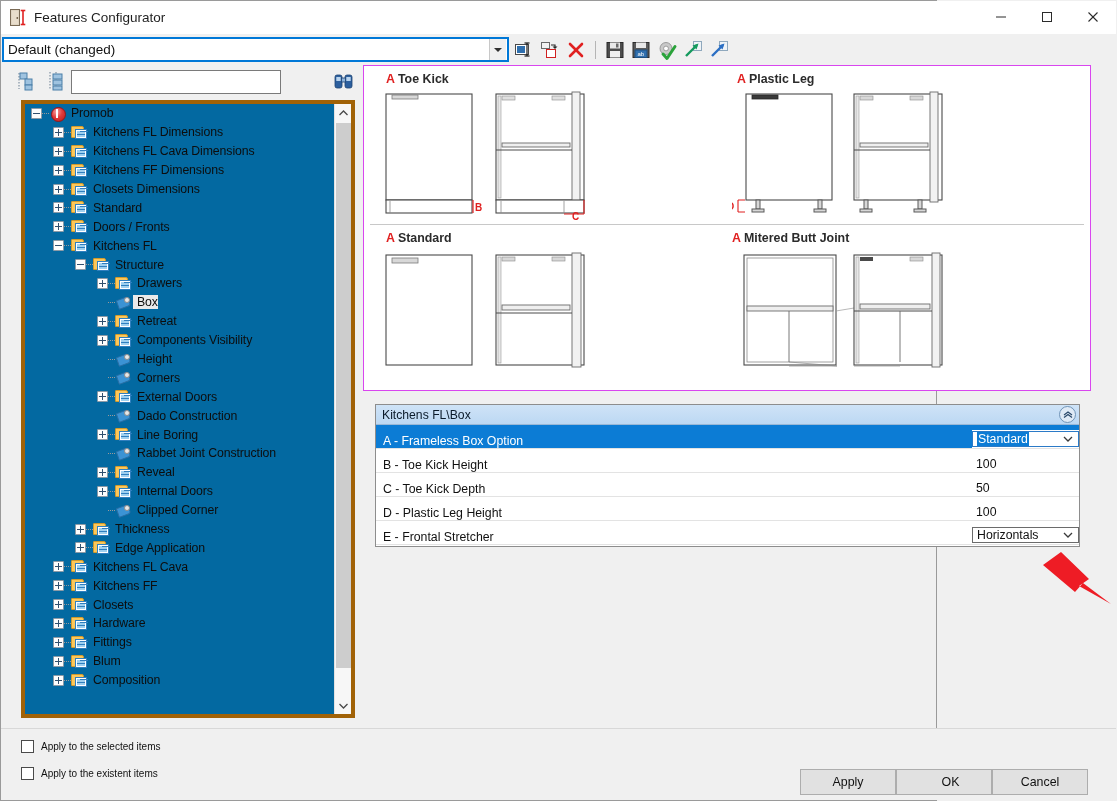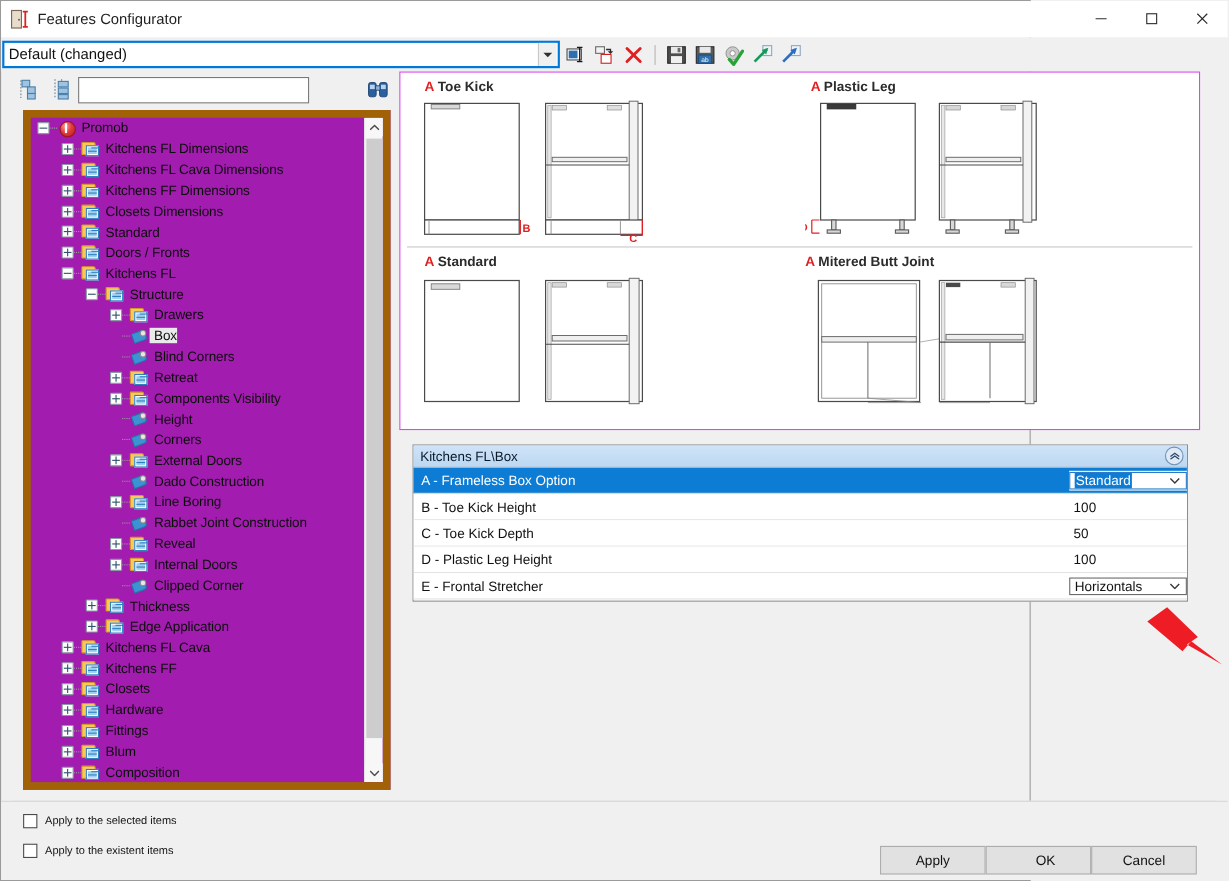--- a/index.html
+++ b/index.html
@@ -90,21 +90,21 @@
   }
   #searchbox input {
     width:100%; height:100%; border:0; outline:0;
     font-family:"Liberation Sans", sans-serif; font-size:12px;
     padding-left:3px; background:transparent;
   }
   #findbtn { position:absolute; left:320px; top:4px; width:26px;height:24px; }
 
   #treebox {
     position:absolute; left:10px; top:35px; width:334px; height:618px;
-    border:7px solid #a16207; background:#a21caf;
+    border:4px solid #a16207; background:#0369a1;
     overflow:hidden;
   }
   #treeinner {
     position:absolute; left:0; top:0; right:18px; top:0; bottom:0;
     overflow:hidden;
   }
   .trow {
     height:18.9px; display:flex; align-items:center;
     white-space:nowrap; font-size:12.3px; color:#0d0d0d;
     position:relative;
@@ -219,21 +219,21 @@
     display:flex; align-items:center;
   }
   #pg-header .t { padding-left:6px; font-size:12.2px; color:#0a1a2a; }
   #pg-collapse {
     position:absolute; right:3px; top:1px; width:17px;height:17px;
     border-radius:50%; border:1px solid #6f93b6; background:#dfeaf6;
     display:flex;align-items:center;justify-content:center;
     font-size:9px; color:#2b4a6b;
   }
   .pg-row {
-    height:24px; display:flex; align-items:center;
+    height:24px; display:flex; align-items:flex-end;
     border-bottom:1px solid #e3e3e3;
     background:#fff;
   }
   .pg-row .name {
     flex:1; display:flex; align-items:center; padding-left:7px;
     font-size:12.3px; color:#111;
   }
   .pg-row.selected { background:#0c7cd5; }
   .pg-row.selected .name { color:#fff; }
   .pg-row .valwrap {
@@ -556,27 +556,20 @@
           </div>
           <div class="trow sel">
             <span class="indent" style="width: 72px;"></span>
             <span class="expspacer"></span>
             <span class="dots"></span>
             <span class="tag"></span>
             <span class="lbl">Box</span>
           </div>
           <div class="trow">
             <span class="indent" style="width: 72px;"></span>
-            <span class="expspacer"></span>
-            <span class="dots"></span>
-            <span class="tag"></span>
-            <span class="lbl">Blind Corners</span>
-          </div>
-          <div class="trow">
-            <span class="indent" style="width: 72px;"></span>
             <span class="exp plus"></span>
             <span class="dots"></span>
             <span class="ico">
               <span class="folder-back"></span>
               <span class="folder-front"></span>
             </span>
             <span class="lbl">Retreat</span>
           </div>
           <div class="trow">
             <span class="indent" style="width: 72px;"></span>

